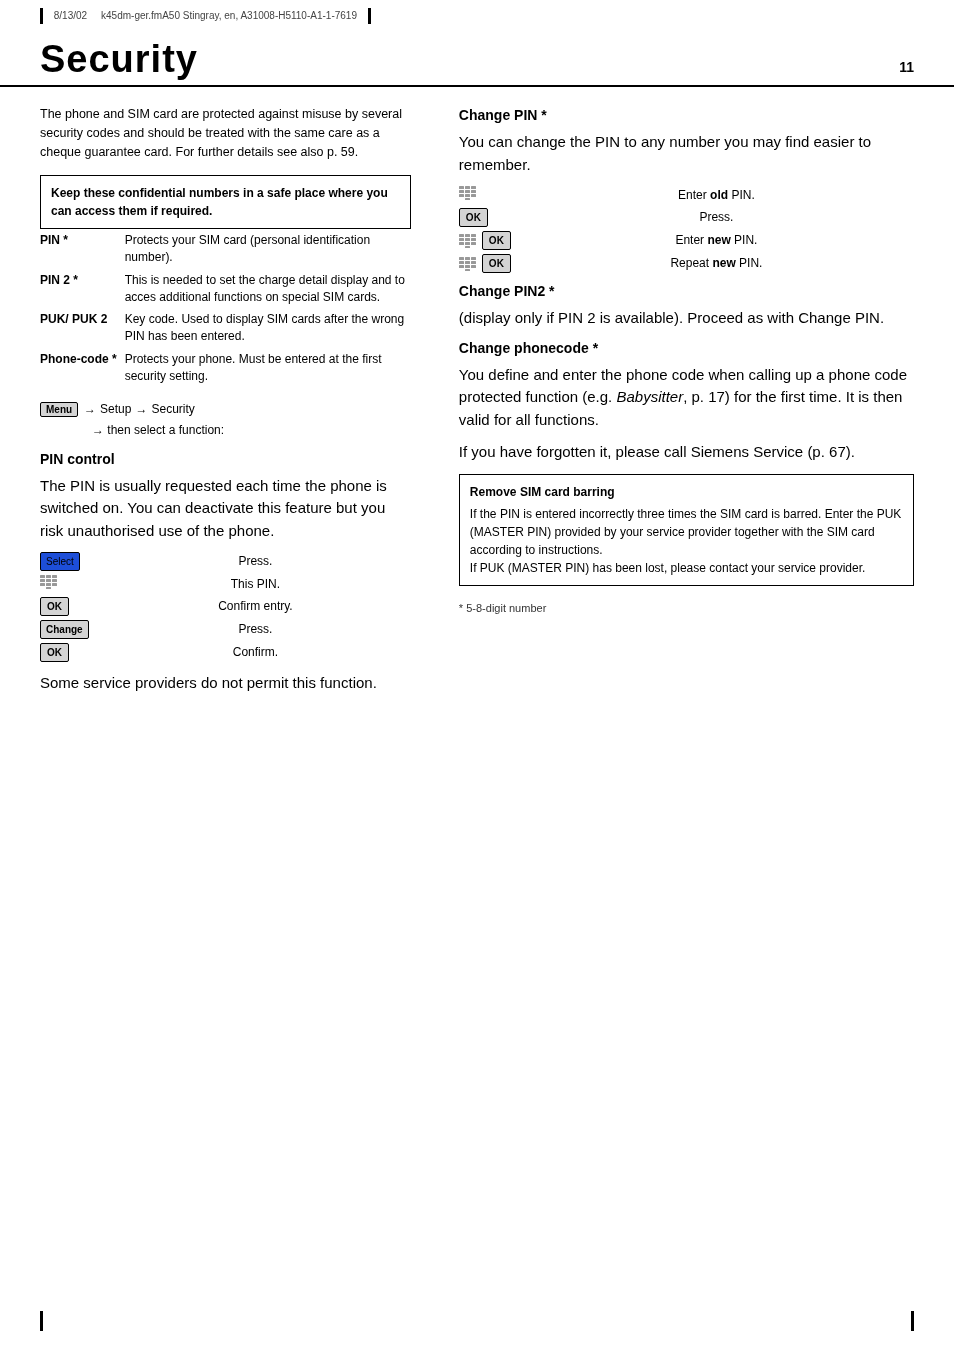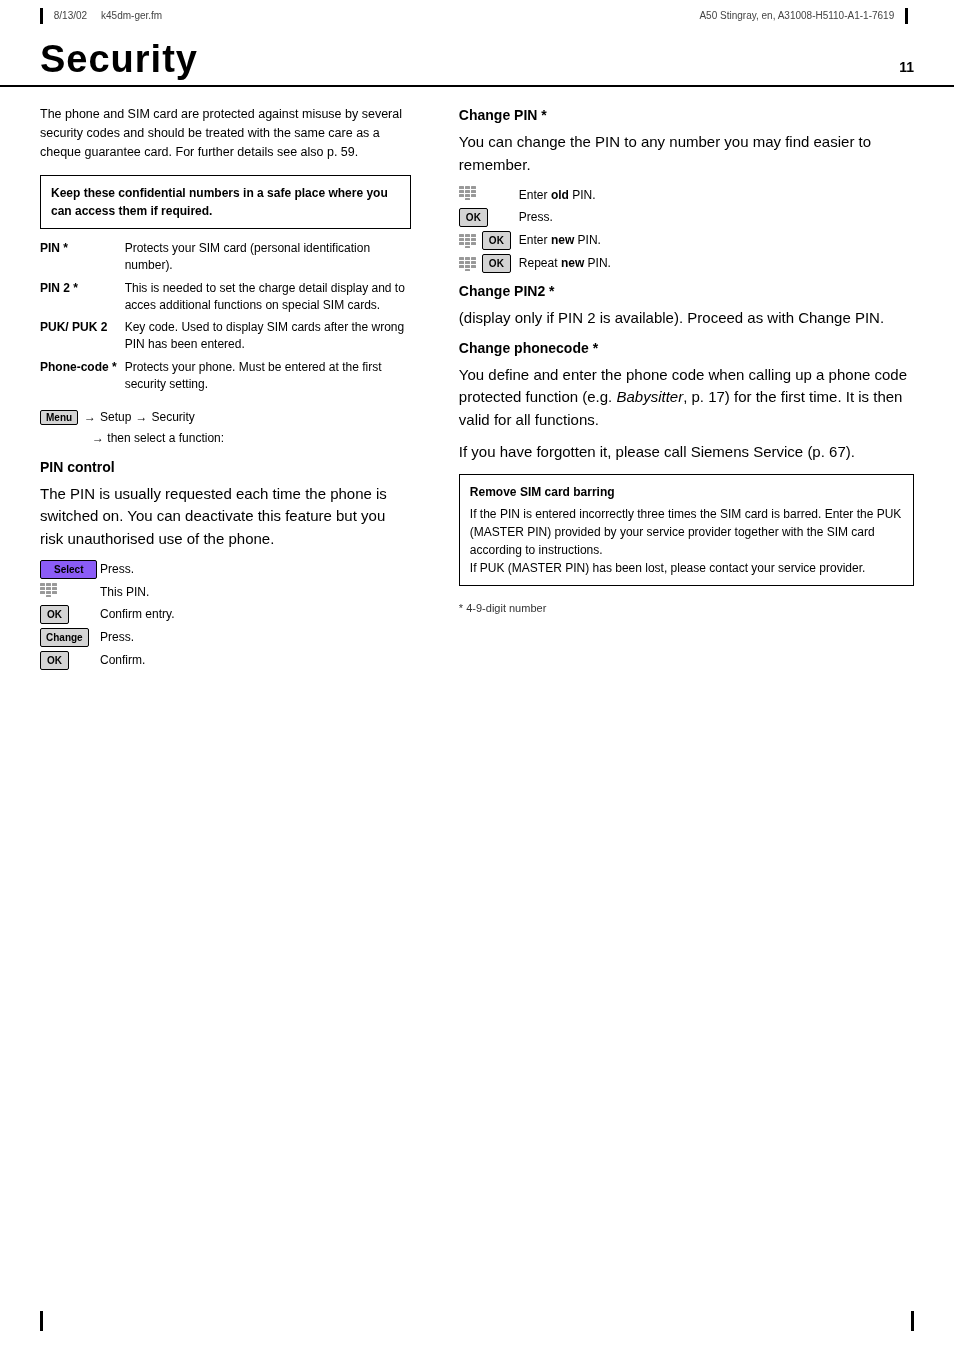--- a/index.html
+++ b/index.html
@@ -14,23 +14,22 @@
     .page {
       width: 954px;
       min-height: 1351px;
       background: #fff;
       padding: 0;
       position: relative;
     }
     
     .header-meta {
       display: flex;
-      justify-content: space-between;
       align-items: center;
-      padding: 8px 46px 4px 40px;
+      padding: 8px 20px 4px 40px;
       font-size: 10px;
       color: #444;
       border-bottom: none;
     }
     .header-meta .left-bar {
       width: 3px;
       height: 16px;
       background: #000;
       display: inline-block;
       margin-right: 8px;
@@ -80,21 +79,21 @@
     
     .intro-text {
       font-size: 12.5px;
       line-height: 1.5;
       margin-bottom: 14px;
     }
     
     .warning-box {
       border: 1.5px solid #000;
       padding: 8px 10px;
-      margin-bottom: 8px;
+      margin-bottom: 0;
       font-size: 12px;
       line-height: 1.5;
       font-weight: bold;
     }
     
     .def-table {
       width: 100%;
       border-collapse: collapse;
       font-size: 12px;
       margin-bottom: 14px;
@@ -135,20 +134,21 @@
     
     .step-list {
       margin-bottom: 10px;
     }
     .step-item {
       display: flex;
       align-items: flex-start;
       margin-bottom: 4px;
       font-size: 12px;
       line-height: 1.5;
+      text-align: center;
     }
     .step-item .step-icon {
       min-width: 60px;
       display: flex;
       align-items: center;
       gap: 3px;
     }
     .step-item .step-text {
       flex: 1;
     }
@@ -172,25 +172,25 @@
       font-size: 10px;
       font-weight: bold;
       padding: 1px 6px;
       border-radius: 2px;
       vertical-align: middle;
       margin-right: 2px;
     }
     .select-btn {
       display: inline-block;
       border: 1.5px solid #000;
-      background: #8b5cf6;
+      background: #1d4ed8;
       color: #000;
       font-size: 10px;
-      font-weight: bold;
-      padding: 1px 13px;
+      font-weight: normal;
+      padding: 1px 5px;
       border-radius: 2px;
       vertical-align: middle;
       margin-right: 2px;
     }
     .change-btn {
       display: inline-block;
       border: 1.5px solid #000;
       background: #d4d4d4;
       color: #000;
       font-size: 10px;
@@ -367,20 +367,21 @@
         </div>
 
         <div class="step-item">
           <span class="step-icon">
             <span class="ok-btn">OK</span>
           </span>
           <span class="step-text">Confirm.</span>
         </div>
       </div>
 
+      <p class="body-para">Some service providers do not permit this function.</p>
 
     </div>
 
     <div class="col-right">
 
       <div class="section-heading">Change PIN *</div>
       <p class="body-para">You can change the PIN to any number you may find easier to remember.</p>
 
       <div class="step-list">
 
@@ -459,21 +460,21 @@
 
       <div class="section-heading">Change phonecode *</div>
       <p class="body-para">You define and enter the phone code when calling up a phone code protected function (e.g. <em>Babysitter</em>, p. 17) for the first time. It is then valid for all functions.</p>
       <p class="body-para">If you have forgotten it, please call Siemens Service (p. 67).</p>
 
       <div class="note-box">
         <div class="note-box-title">Remove SIM card barring</div>
         <div>If the PIN is entered incorrectly three times the SIM card is barred. Enter the PUK (MASTER PIN) provided by your service provider together with the SIM card according to instructions.<br>If PUK (MASTER PIN) has been lost, please contact your service provider.</div>
       </div>
 
-      <p class="footnote">* 4-9-digit number</p>
+      <p class="footnote">* 5-8-digit number</p>
 
     </div>
   </div>
 
   <div class="page-footer">
     <div class="footer-bar-left"></div>
     <div class="footer-bar-right"></div>
   </div>
 
 </div>

